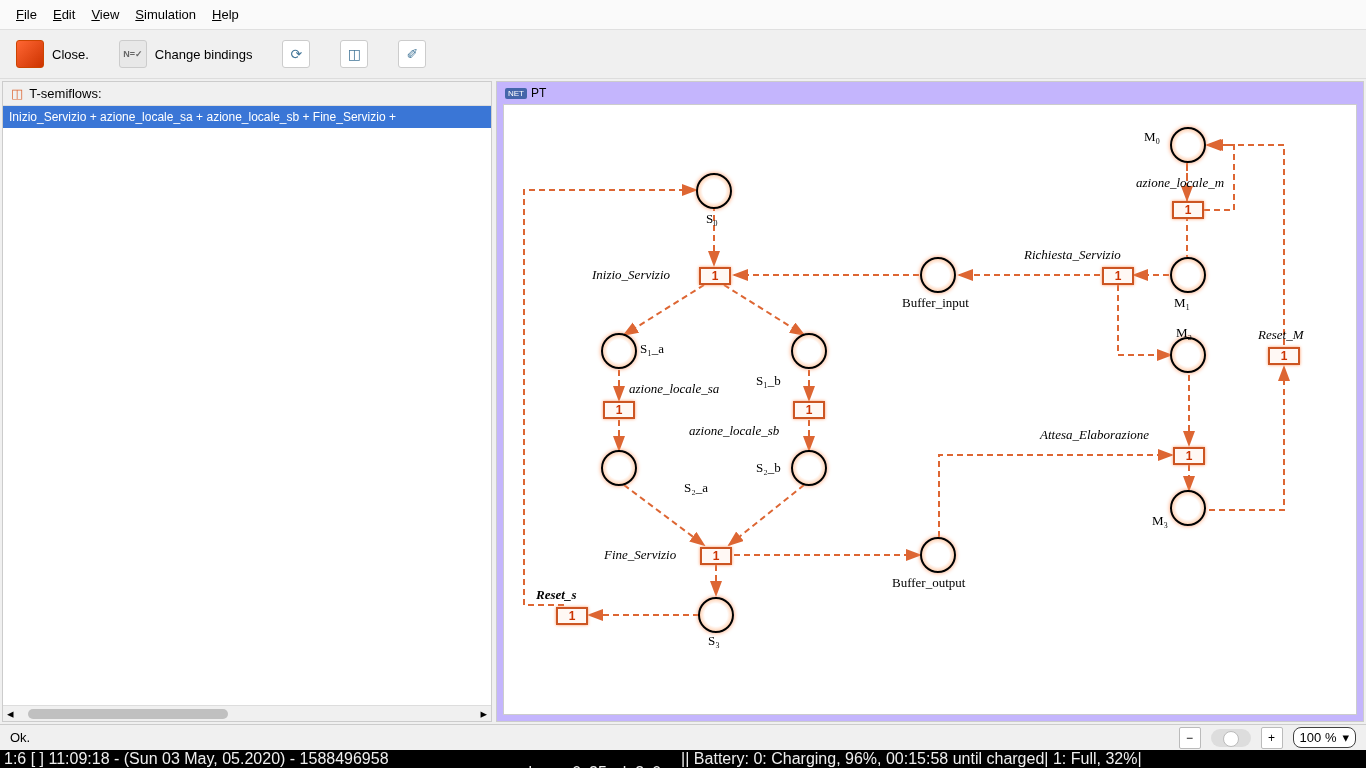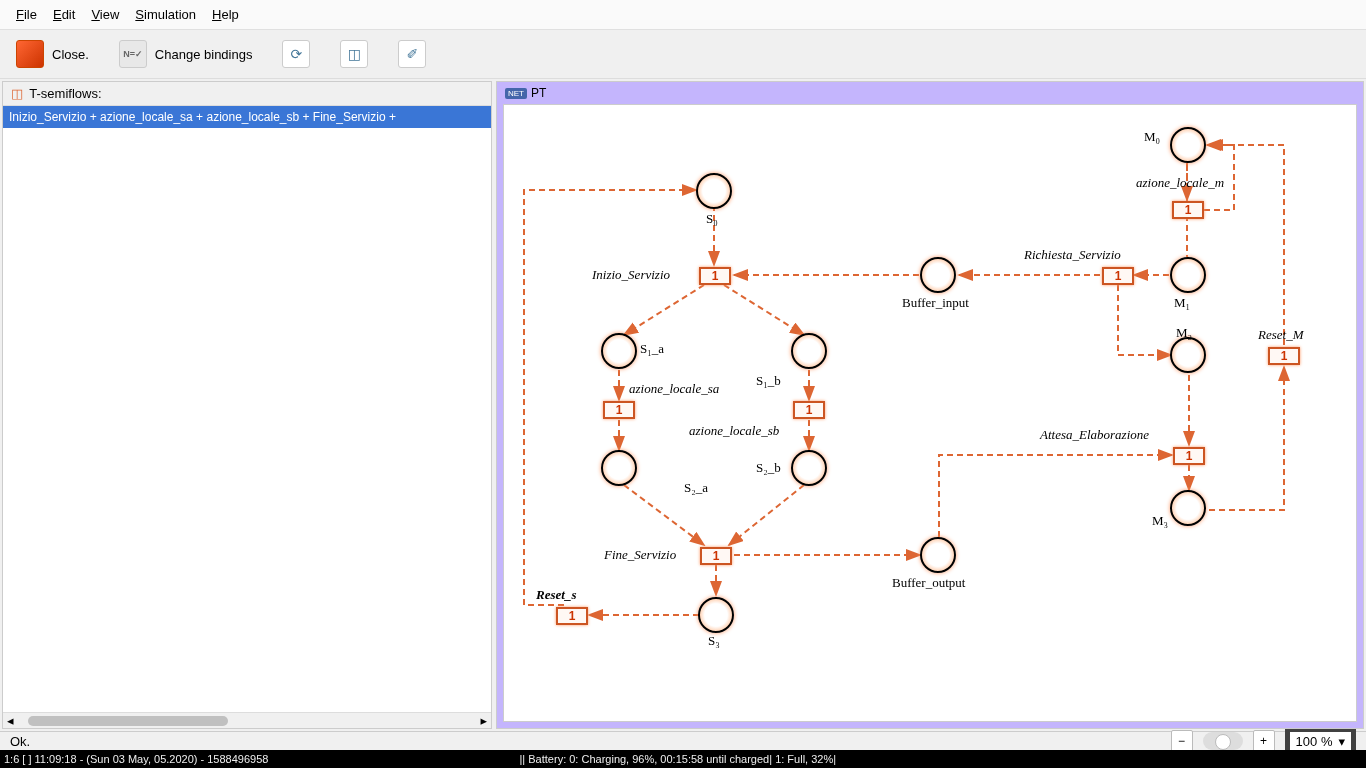--- a/index.html
+++ b/index.html
@@ -25,27 +25,27 @@
   .canvas-title { position: absolute; top: 4px; left: 8px; display: flex; align-items: center; gap: 4px; font-size: 12px; z-index: 5; }
   .net-badge { background: #4466aa; color: #fff; font-size: 8px; padding: 1px 3px; border-radius: 2px; }
   .canvas { background: #fff; border: 1px solid #ccc; position: absolute; top: 22px; left: 6px; right: 6px; bottom: 6px; overflow: hidden; }
   .place { position: absolute; width: 36px; height: 36px; border: 2px solid #000; border-radius: 50%; background: radial-gradient(circle, #fff 50%, #ffccaa 75%, #ff8855 100%); box-shadow: 0 0 4px #ff9966; }
   .trans { position: absolute; width: 32px; height: 18px; border: 2px solid #cc5522; background: #fff8f4; color: #cc3300; display: flex; align-items: center; justify-content: center; font-weight: bold; font-size: 12px; box-shadow: 0 0 3px #ff9966; }
   .lbl { position: absolute; font-family: serif; font-size: 13px; color: #000; font-style: italic; white-space: nowrap; }
   .lbl.plain { font-style: normal; }
   svg.arcs { position: absolute; top: 0; left: 0; width: 100%; height: 100%; pointer-events: none; }
   .arc { stroke: #dd6633; stroke-width: 2; fill: none; stroke-dasharray: 6 4; }
   .arrow { fill: #dd6633; }
-  .statusbar { height: 19px; background: #f0f0f0; border-top: 1px solid #ccc; display: flex; align-items: center; padding: 0 10px; justify-content: space-between; }
+  .statusbar { height: 26px; background: #f0f0f0; border-top: 1px solid #ccc; display: flex; align-items: center; padding: 0 10px; justify-content: space-between; }
   .zoom-group { display: flex; align-items: center; gap: 10px; }
   .sq-btn { width: 22px; height: 22px; border: 1px solid #bbb; background: #fff; display: flex; align-items: center; justify-content: center; font-size: 12px; cursor: pointer; border-radius: 2px; }
   .toggle { width: 40px; height: 18px; background: #ddd; border-radius: 9px; position: relative; }
   .toggle::after { content: ''; position: absolute; width: 14px; height: 14px; background: #fff; border-radius: 50%; top: 2px; left: 12px; border: 1px solid #bbb; }
-  .zoom-select { border: 5px solid #404040; padding: 2px 6px; display: flex; align-items: center; gap: 6px; border-radius: 2px; background: #fff; }
-  .sysbar { height: 18px; background: #000; color: #eee; font-family: monospace; font-size: 11px; display: flex; align-items: center; padding: 0 4px; gap: 20px; white-space: nowrap; overflow: hidden; }
+  .zoom-select { border: 1px solid #404040; padding: 2px 6px; display: flex; align-items: center; gap: 6px; border-radius: 8px; background: #fff; }
+  .sysbar { height: 18px; background: #000; color: #eee; font-family: monospace; font-size: 16px; display: flex; align-items: center; padding: 0 4px; gap: 20px; white-space: nowrap; overflow: hidden; }
 </style>
 </head>
 <body>
 
 <div class="menubar">
   <span><u>F</u>ile</span>
   <span><u>E</u>dit</span>
   <span><u>V</u>iew</span>
   <span><u>S</u>imulation</span>
   <span><u>H</u>elp</span>

